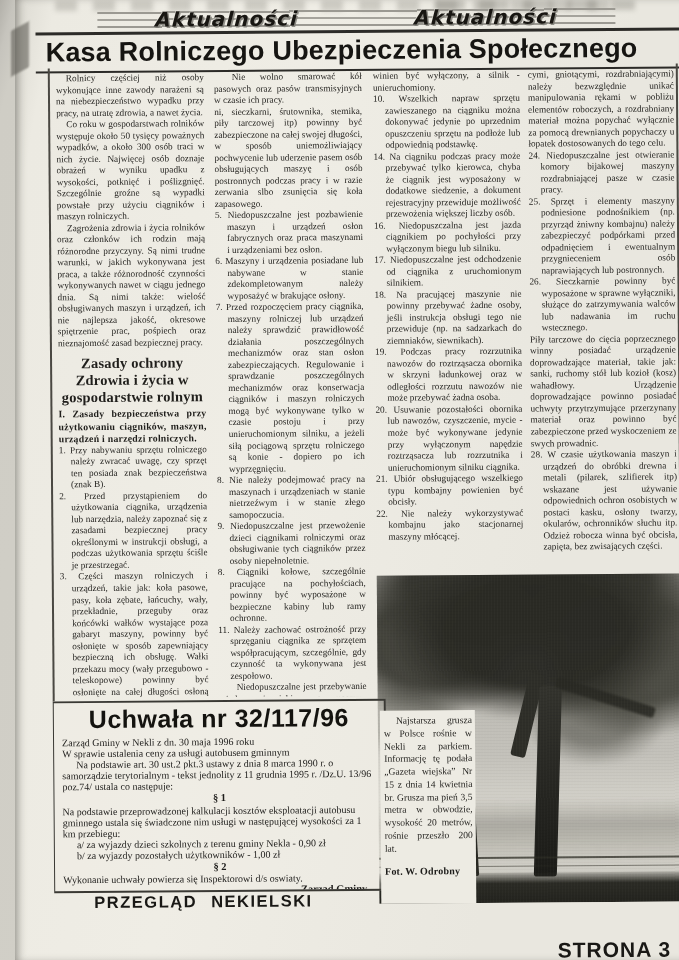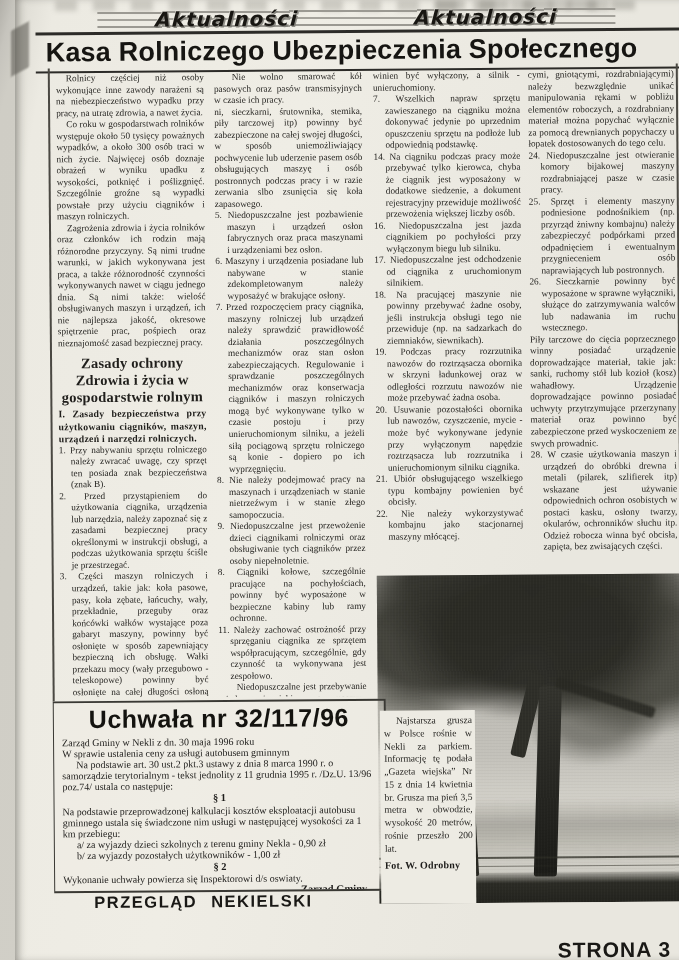--- a/index.html
+++ b/index.html
@@ -83,21 +83,21 @@
   .photo .fence2{position:absolute;left:0;right:0;bottom:11%;height:1px;background:rgba(45,45,38,.5);}
   .photo .ground{position:absolute;left:0;right:0;bottom:0;height:9%;
      background:linear-gradient(to bottom,rgba(40,40,34,.2),#2b2b25 35%,#23231e);filter:blur(.5px);}
   .photo .grain{position:absolute;inset:0;opacity:.5;
      background:repeating-linear-gradient(0deg,rgba(0,0,0,.05) 0 1px,transparent 1px 3px),
                 repeating-linear-gradient(90deg,rgba(255,255,255,.04) 0 1px,transparent 1px 3px);}
 
   
   .caption-box{position:absolute;left:363px;top:711px;width:95px;height:193px;background:#edebe3;padding:4px 3px 0 4px;box-sizing:border-box;z-index:5;}
   .caption-text{font-size:9.6px;line-height:1.33;text-align:justify;text-indent:12px;color:#201f1c;}
-  .caption-credit{font-size:10px;font-weight:bold;margin-top:5px;letter-spacing:.2px;}
+  .caption-credit{font-size:10px;font-weight:bold;margin-top:11px;letter-spacing:.2px;}
 
   
   .footer-left{position:absolute;left:76px;top:891px;font-family:"Liberation Sans",sans-serif;font-weight:800;font-size:16.5px;letter-spacing:1.5px;word-spacing:8px;color:#191815;}
   .footer-right{position:absolute;left:539px;top:940px;font-family:"Liberation Sans",sans-serif;font-weight:800;font-size:21px;letter-spacing:1px;color:#191815;}
 </style>
 </head>
 <body>
 
 <div id="page">
   <div id="sheet">
@@ -136,21 +136,21 @@
           <div class="blk blk-item">6. Maszyny i urządzenia posiadane lub nabywane w stanie zdekompletowanym należy wyposażyć w brakujące osłony.</div>
           <div class="blk blk-item">7. Przed rozpoczęciem pracy ciągnika, maszyny rolniczej lub urządzeń należy sprawdzić prawidłowość działania poszczególnych mechanizmów oraz stan osłon zabezpieczających. Regulowanie i sprawdzanie poszczególnych mechanizmów oraz konserwacja ciągników i maszyn rolniczych mogą być wykonywane tylko w czasie postoju i przy unieruchomionym silniku, a jeżeli siłą pociągową sprzętu rolniczego są konie - dopiero po ich wyprzęgnięciu.</div>
           <div class="blk blk-item">8. Nie należy podejmować pracy na maszynach i urządzeniach w stanie nietrzeźwym i w stanie złego samopoczucia.</div>
           <div class="blk blk-item">9. Niedopuszczalne jest przewożenie dzieci ciągnikami rolniczymi oraz obsługiwanie tych ciągników przez osoby niepełnoletnie.</div>
           <div class="blk blk-item">8. Ciągniki kołowe, szczególnie pracujące na pochyłościach, powinny być wyposażone w bezpieczne kabiny lub ramy ochronne.</div>
           <div class="blk blk-item">11. Należy zachować ostrożność przy sprzęganiu ciągnika ze sprzętem współpracującym, szczególnie, gdy czynność ta wykonywana jest zespołowo.</div>
           <div class="blk blk-pp">Niedopuszczalne jest przebywanie między ciągniekiem a maszyną współpracującą oraz wchodzenie na dyszle, zaczepy, ramy i inne części ciągnika, przyczepy, naczepy lub maszyny rolniczej w czasie ich pracy lub transportu.</div>
         </div>
       <div class="col col-3">
           <div class="blk blk-cont">winien być wyłączony, a silnik - unieruchomiony.</div>
-          <div class="blk blk-item">7. Wszelkich napraw sprzętu zawieszanego na ciągniku można dokonywać jedynie po uprzednim opuszczeniu sprzętu na podłoże lub odpowiednią podstawkę.</div>
+          <div class="blk blk-item">10. Wszelkich napraw sprzętu zawieszanego na ciągniku można dokonywać jedynie po uprzednim opuszczeniu sprzętu na podłoże lub odpowiednią podstawkę.</div>
           <div class="blk blk-item">14. Na ciągniku podczas pracy może przebywać tylko kierowca, chyba że ciągnik jest wyposażony w dodatkowe siedzenie, a dokument rejestracyjny przewiduje możliwość przewożenia większej liczby osób.</div>
           <div class="blk blk-item">16. Niedopuszczalna jest jazda ciągnikiem po pochyłości przy wyłączonym biegu lub silniku.</div>
           <div class="blk blk-item">17. Niedopuszczalne jest odchodzenie od ciągnika z uruchomionym silnikiem.</div>
           <div class="blk blk-item">18. Na pracującej maszynie nie powinny przebywać żadne osoby, jeśli instrukcja obsługi tego nie przewiduje (np. na sadzarkach do ziemniaków, siewnikach).</div>
           <div class="blk blk-item">19. Podczas pracy rozrzutnika nawozów do roztrząsacza obornika w skrzyni ładunkowej oraz w odległości rozrzutu nawozów nie może przebywać żadna osoba.</div>
           <div class="blk blk-item">20. Usuwanie pozostałości obornika lub nawozów, czyszczenie, mycie - może być wykonywane jedynie przy wyłączonym napędzie roztrząsacza lub rozrzutnika i unieruchomionym silniku ciągnika.</div>
           <div class="blk blk-item">21. Ubiór obsługującego wszelkiego typu kombajny powienien być obcisły.</div>
           <div class="blk blk-item">22. Nie należy wykorzystywać kombajnu jako stacjonarnej maszyny młócącej.</div>
         </div>
       <div class="col col-4">

